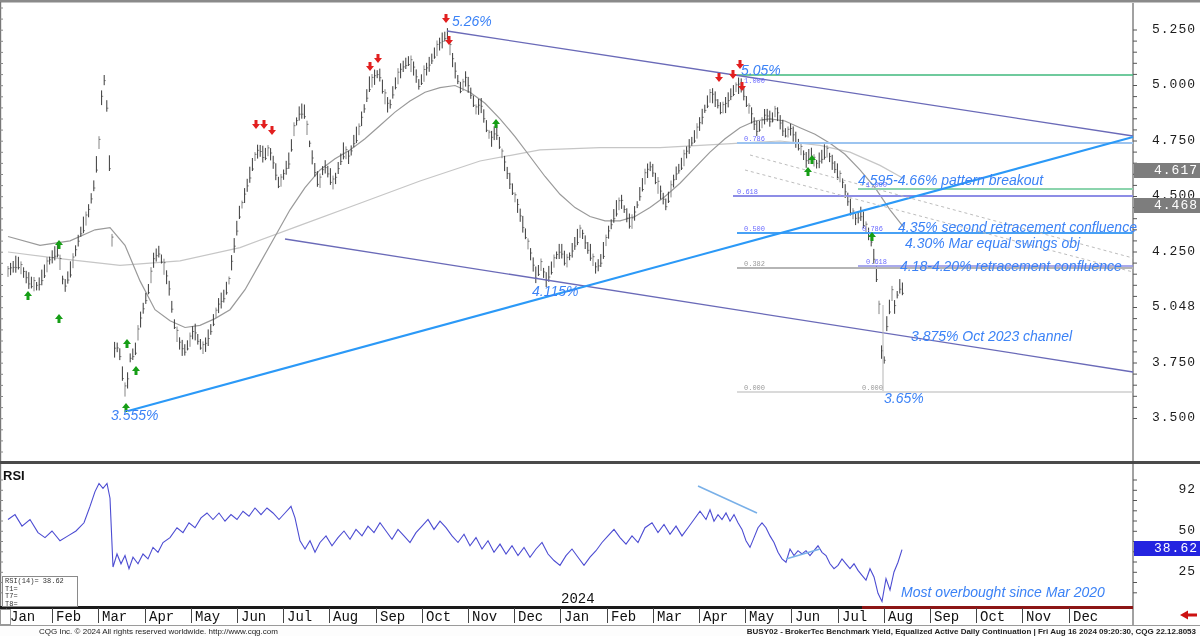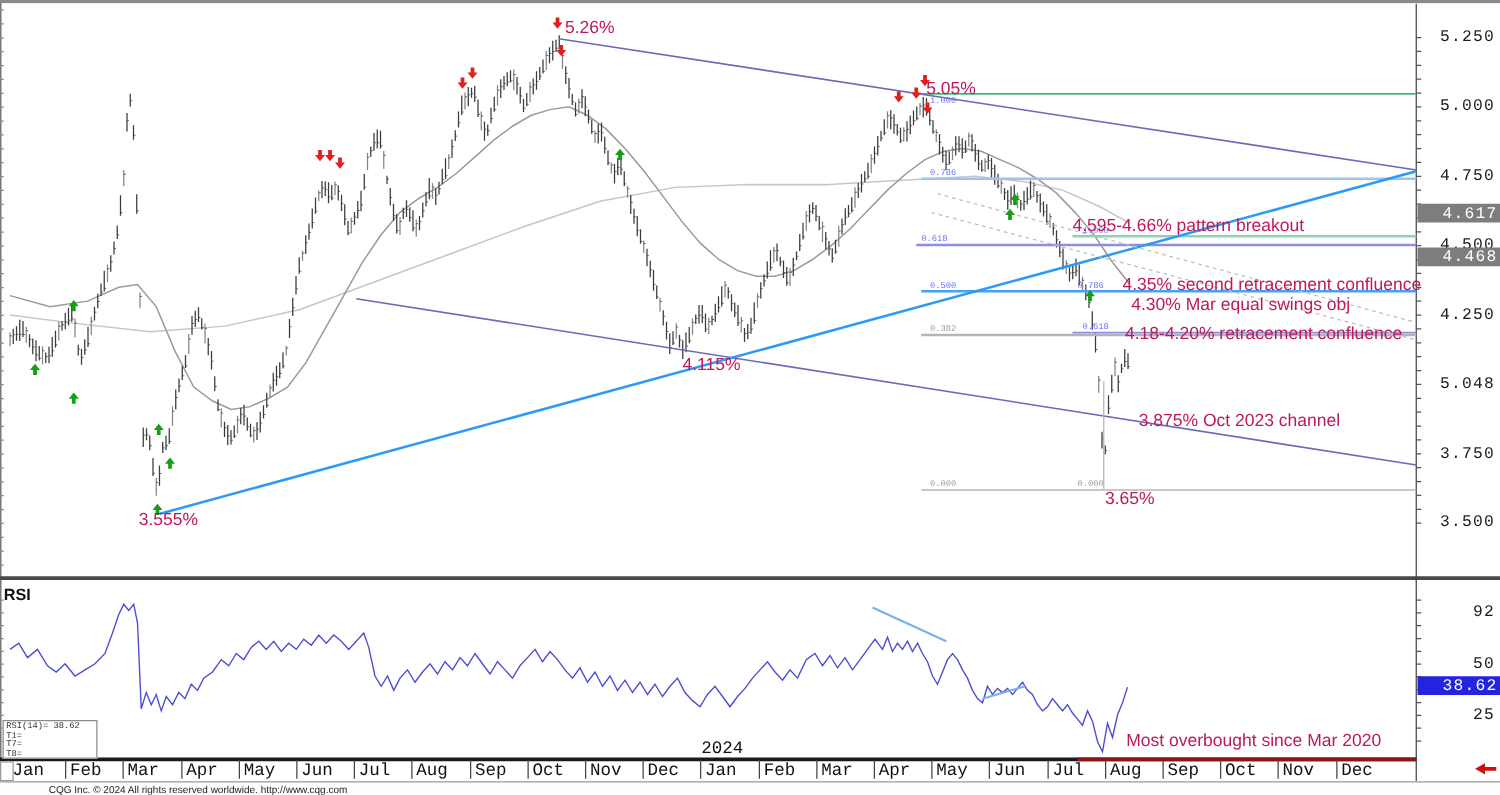--- a/index.html
+++ b/index.html
@@ -1,19 +1,19 @@
 <!DOCTYPE html>
 <html><head>
 <meta charset="utf-8">
 <style>
   html,body{margin:0;padding:0;background:#fff;}
   #screen{position:relative;width:1200px;height:636px;background:#fff;overflow:hidden;
           font-family:"Liberation Sans",sans-serif;}
   #chartsvg{position:absolute;left:0;top:0;}
-  .ann{position:absolute;color:#be185d;font-size:14px;white-space:nowrap;z-index:5;}
+  .ann{position:absolute;color:#3b82f6;font-size:14px;white-space:nowrap;z-index:5;font-style:italic;}
   .fib{position:absolute;font-size:7px;font-family:"Liberation Mono",monospace;white-space:nowrap;z-index:4;}
   .fib.blue{color:#6b6bff;} .fib.gray{color:#9a9a9a;}
   .axlab{position:absolute;left:1138px;width:58px;text-align:right;font-family:"Liberation Mono",monospace;
          font-size:13px;letter-spacing:1px;color:#1c1c1c;z-index:3;white-space:nowrap;}
   .badge{position:absolute;left:1134px;width:66px;height:15px;line-height:15px;text-align:right;
          padding-right:2px;box-sizing:border-box;font-family:"Liberation Mono",monospace;font-size:13px;
          letter-spacing:1px;color:#fff;z-index:6;white-space:nowrap;}
   .badge.gray{background:#7d7d7d;}
   .badge.blue{background:#2424e0;}
   #rsi-title{position:absolute;left:3px;top:468px;font-size:13px;font-weight:bold;color:#111;z-index:5;}
@@ -90,21 +90,21 @@
       <path d="M1180,615 l8,-4.5 v3 h9 v3 h-9 v3 z" fill="#cc1111"></path>
     </svg>
 
   <div id="overlay">
       <div class="ann" style="left: 452px; top: 13px;">5.26%</div>
       <div class="ann" style="left: 741px; top: 62px;">5.05%</div>
       <div class="ann" style="left: 858px; top: 172px;">4.595-4.66% pattern breakout</div>
       <div class="ann" style="left: 898px; top: 219px;">4.35% second retracement confluence</div>
       <div class="ann" style="left: 905px; top: 235px;">4.30% Mar equal swings obj</div>
       <div class="ann" style="left: 900px; top: 258px;">4.18-4.20% retracement confluence</div>
-      <div class="ann" style="left: 546px; top: 283px;">4.115%</div>
+      <div class="ann" style="left: 532px; top: 283px;">4.115%</div>
       <div class="ann" style="left: 911px; top: 328px;">3.875% Oct 2023 channel</div>
       <div class="ann" style="left: 884px; top: 390px;">3.65%</div>
       <div class="ann" style="left: 111px; top: 407px;">3.555%</div>
       <div class="ann" style="left: 889px; top: 584px; margin-left: 12px;">Most overbought since Mar 2020</div>
       <div class="fib blue" style="left: 744px; top: 77px;">1.000</div>
       <div class="fib blue" style="left: 744px; top: 135px;">0.786</div>
       <div class="fib blue" style="left: 737px; top: 188px;">0.618</div>
       <div class="fib blue" style="left: 744px; top: 225px;">0.500</div>
       <div class="fib gray" style="left: 744px; top: 260px;">0.382</div>
       <div class="fib gray" style="left: 744px; top: 384px;">0.000</div>
@@ -186,14 +186,15 @@
       <div class="month" style="left: 980px;">Oct</div>
       <div class="mtick" style="left: 1022px;"></div>
       <div class="month" style="left: 1026px;">Nov</div>
       <div class="mtick" style="left: 1069px;"></div>
       <div class="month" style="left: 1073px;">Dec</div>
     </div>
   <div id="corner-box"></div>
 
   <div id="statusbar">
     <span id="status-left">CQG Inc. © 2024 All rights reserved worldwide. http://www.cqg.com</span>
+    <span id="status-right">BUSY02 - BrokerTec Benchmark Yield, Equalized Active Daily Continuation | Fri Aug 16 2024 09:20:30, CQG 22.12.8053</span>
   </div>
 </div>
 
 </body></html>

